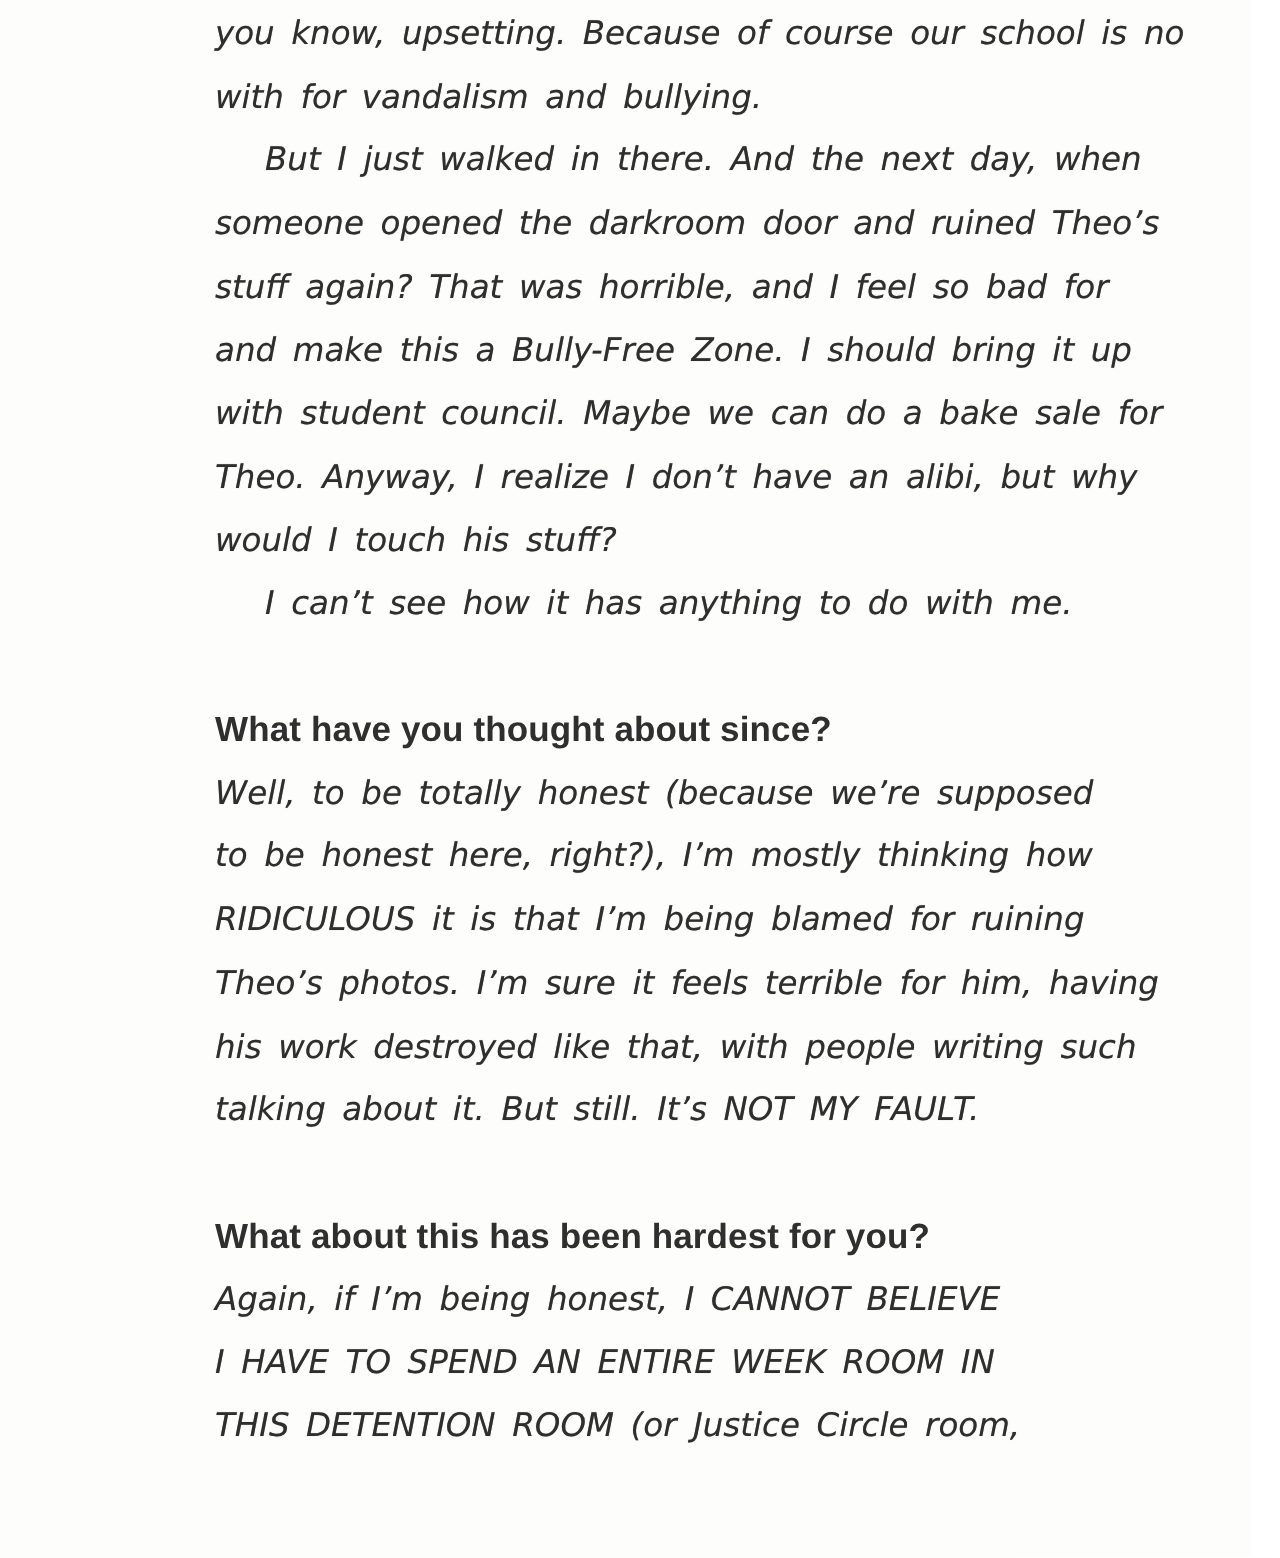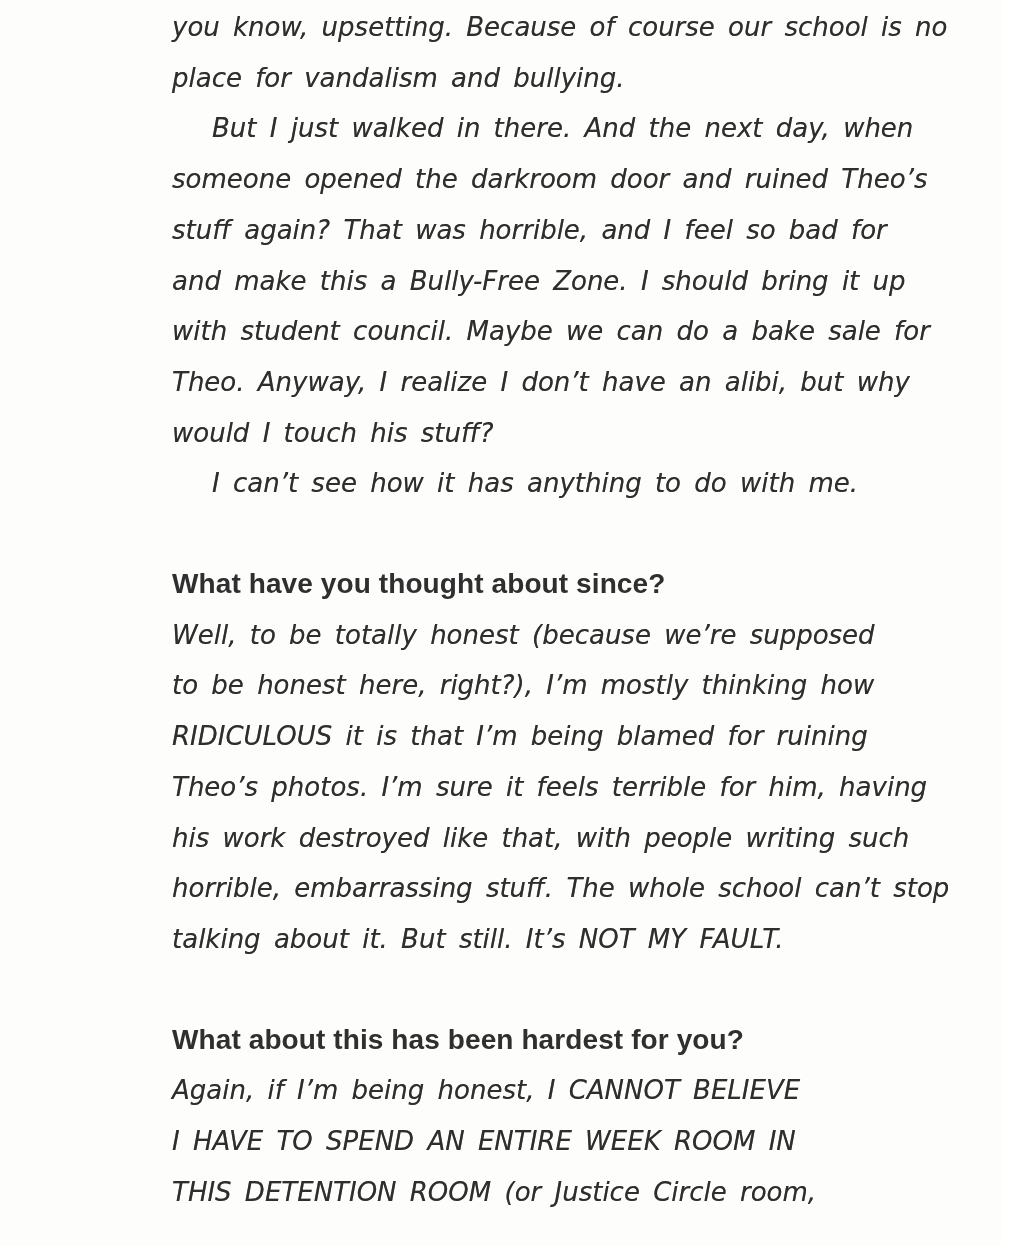--- a/index.html
+++ b/index.html
@@ -49,39 +49,38 @@
   }
 </style>
 </head>
 <body>
 
 <div class="page">
   <div class="content">
 
     <div class="section">
       <div class="hw-line">you know, upsetting. Because of course our school is no</div>
-      <div class="hw-line">place for vandalism and bullying.</div>
+      <div class="hw-line">with for vandalism and bullying.</div>
       <div class="hw-line indent">But I just walked in there. And the next day, when</div>
       <div class="hw-line">someone opened the darkroom door and ruined Theo’s</div>
       <div class="hw-line">stuff again? That was horrible, and I feel so bad for</div>
       <div class="hw-line">and make this a Bully-Free Zone. I should bring it up</div>
       <div class="hw-line">with student council. Maybe we can do a bake sale for</div>
       <div class="hw-line">Theo. Anyway, I realize I don’t have an alibi, but why</div>
       <div class="hw-line">would I touch his stuff?</div>
       <div class="hw-line indent">I can’t see how it has anything to do with me.</div>
     </div>
 
     <div class="section">
       <h2 class="question">What have you thought about since?</h2>
       <div class="hw-line">Well, to be totally honest (because we’re supposed</div>
       <div class="hw-line">to be honest here, right?), I’m mostly thinking how</div>
       <div class="hw-line">RIDICULOUS it is that I’m being blamed for ruining</div>
       <div class="hw-line">Theo’s photos. I’m sure it feels terrible for him, having</div>
       <div class="hw-line">his work destroyed like that, with people writing such</div>
-      <div class="hw-line">horrible, embarrassing stuff. The whole school can’t stop</div>
       <div class="hw-line">talking about it. But still. It’s NOT MY FAULT.</div>
     </div>
 
     <div class="section">
       <h2 class="question">What about this has been hardest for you?</h2>
       <div class="hw-line">Again, if I’m being honest, I CANNOT BELIEVE</div>
       <div class="hw-line">I HAVE TO SPEND AN ENTIRE WEEK ROOM IN</div>
       <div class="hw-line">THIS DETENTION ROOM (or Justice Circle room,</div>
     </div>
 

